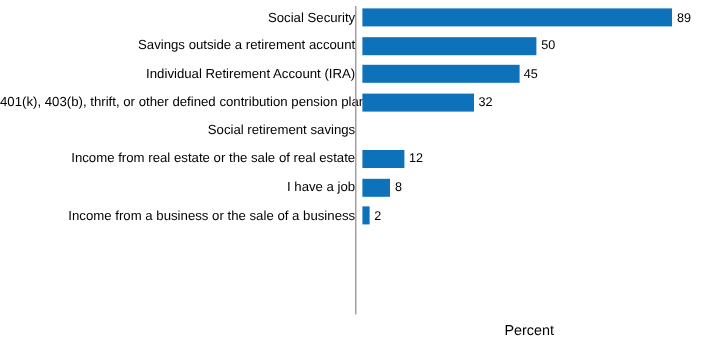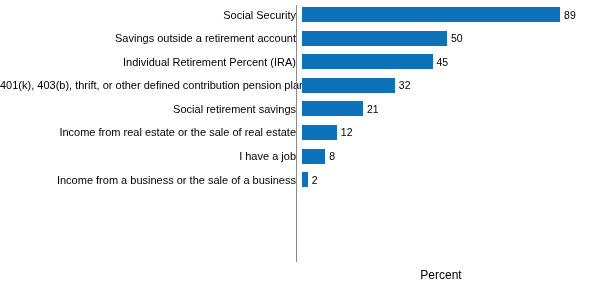--- a/index.html
+++ b/index.html
@@ -93,41 +93,37 @@
 
     <div class="bar-row">
       <div class="cat-label">Savings outside a retirement account</div>
       <div class="bar-wrap">
         <span class="bar" style="width:145px"></span>
         <span class="bar-value">50</span>
       </div>
     </div>
 
     <div class="bar-row">
-      <div class="cat-label">Individual Retirement Percent (IRA)</div>
+      <div class="cat-label">Individual Retirement Account (IRA)</div>
       <div class="bar-wrap">
         <span class="bar" style="width:130.5px"></span>
         <span class="bar-value">45</span>
       </div>
     </div>
 
     <div class="bar-row">
       <div class="cat-label">401(k), 403(b), thrift, or other defined contribution pension plan</div>
       <div class="bar-wrap">
         <span class="bar" style="width:92.8px"></span>
         <span class="bar-value">32</span>
       </div>
     </div>
 
     <div class="bar-row">
       <div class="cat-label">Social retirement savings</div>
-      <div class="bar-wrap">
-        <span class="bar" style="width:60.9px"></span>
-        <span class="bar-value">21</span>
-      </div>
     </div>
 
 
     <div class="bar-row">
       <div class="cat-label">Income from real estate or the sale of real estate</div>
       <div class="bar-wrap">
         <span class="bar" style="width:34.8px"></span>
         <span class="bar-value">12</span>
       </div>
     </div>

